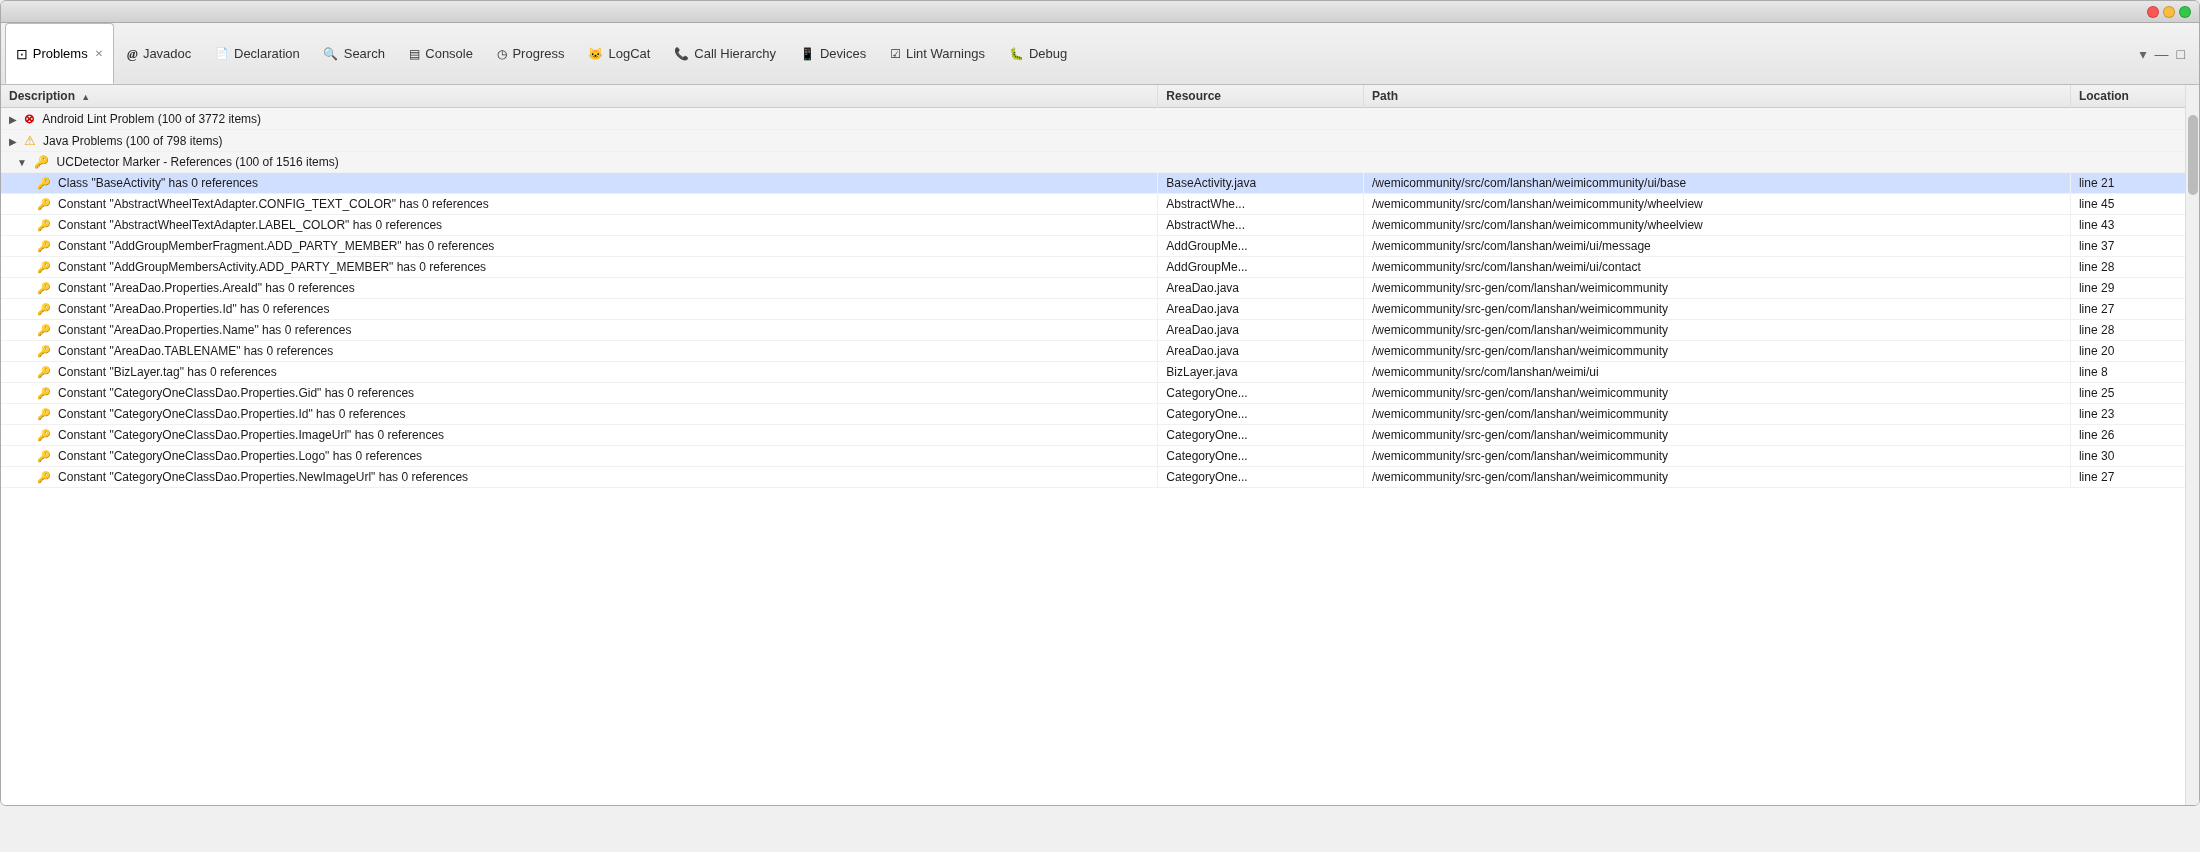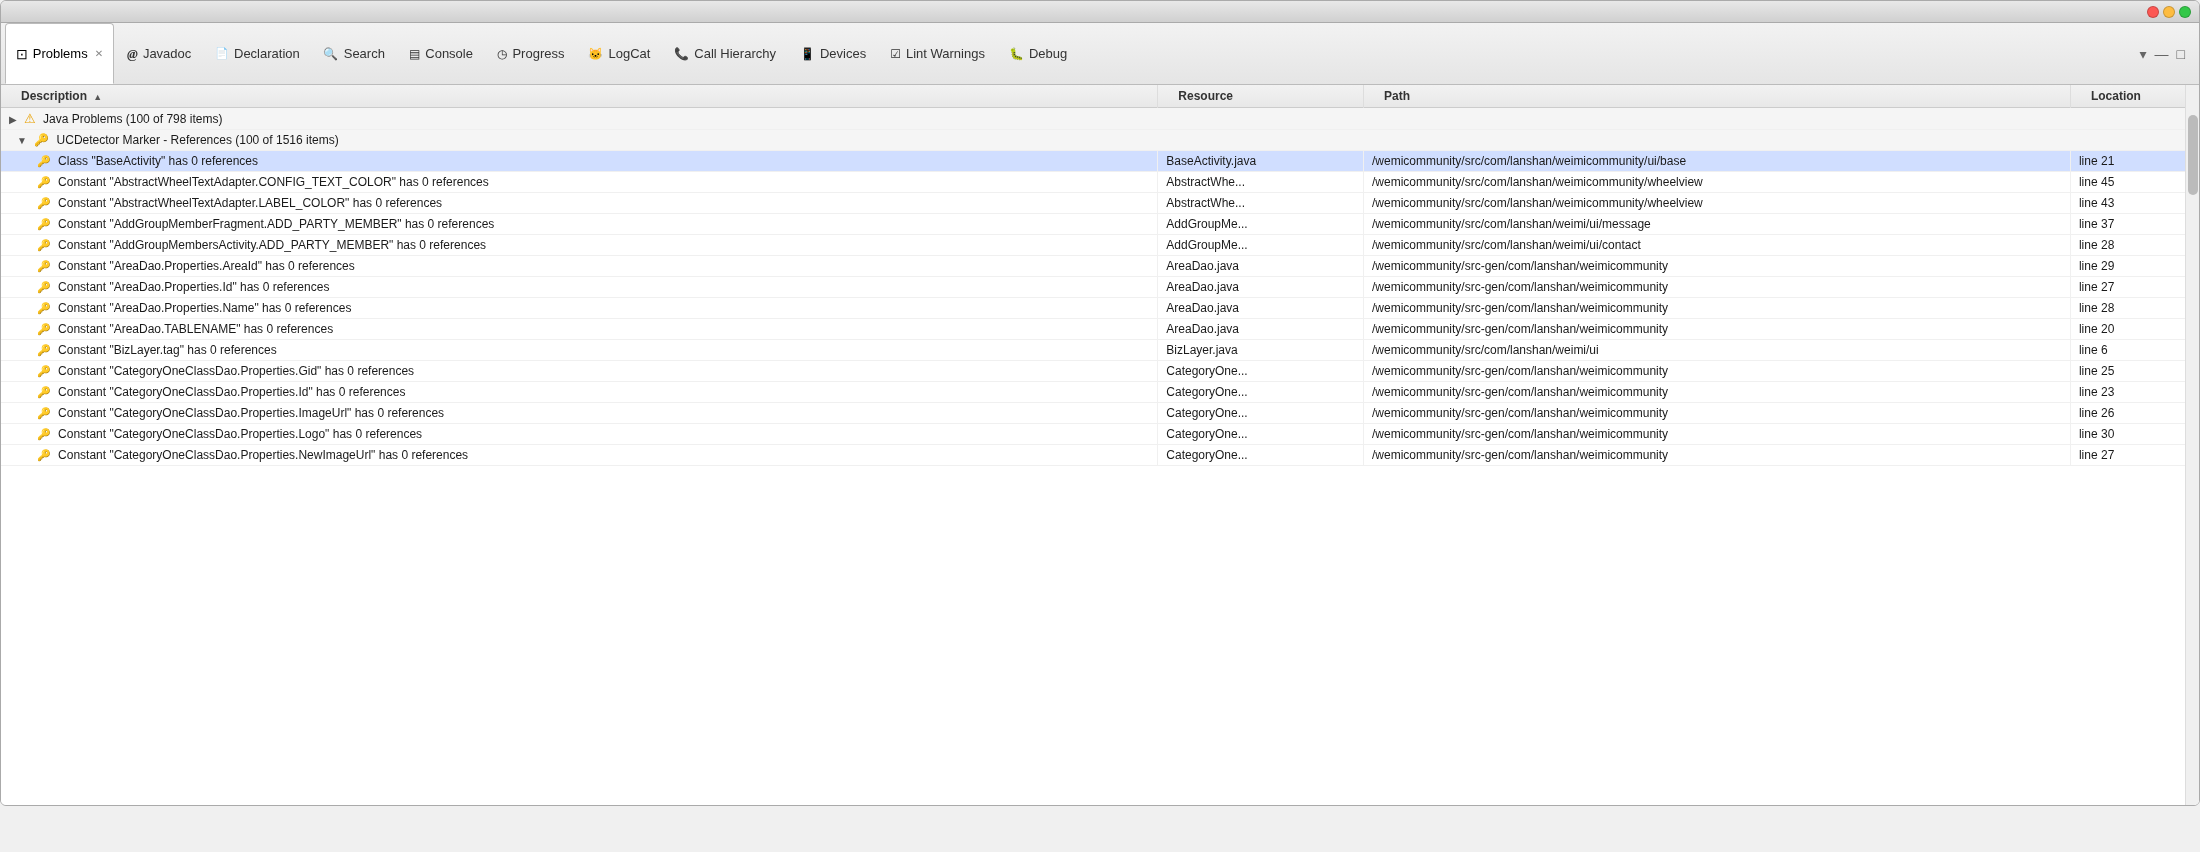--- a/index.html
+++ b/index.html
@@ -101,21 +101,21 @@
     .problems-table {
       width: 100%;
       border-collapse: collapse;
     }
     .problems-table thead tr {
       background: linear-gradient(to bottom, #f2f2f2, #e8e8e8);
       border-bottom: 1px solid #ccc;
     }
     .problems-table th {
       text-align: left;
-      padding: 4px 20px;
+      padding: 4px 8px;
       font-size: 12px;
       font-weight: 600;
       color: #333;
       border-right: 1px solid #ddd;
       cursor: pointer;
       user-select: none;
       white-space: nowrap;
     }
     .problems-table th:last-child { border-right: none; }
     .th-desc { width: 900px; }
@@ -245,20 +245,27 @@
           <th class="th-path">
             <span>Path</span>
           </th>
           <th class="th-location">
             <span>Location</span>
           </th>
         </tr>
       </thead>
       <tbody id="table-body">
 
+      <tr class="group-row" style="background: rgb(245, 245, 245);">
+      <td colspan="4" style="padding-left: 8px; font-size: 12px;">
+        <span class="expand-arrow">▶</span>
+        <span style="color:#cc0000;font-size:13px;font-weight:bold;">⊗</span>
+        <span style="margin-left:4px;">Android Lint Problem (100 of 3772 items)</span>
+      </td>
+    </tr>
           <tr class="group-row" style="background: rgb(245, 245, 245); padding-left: 48px;">
       <td colspan="4" style="padding-left: 8px; font-size: 12px;">
         <span class="expand-arrow">▶</span>
         <span style="color:#e8a000;font-size:13px;">⚠</span>
         <span style="margin-left:4px;">Java Problems (100 of 798 items)</span>
       </td>
     </tr>
           <tr class="group-row" style="background: rgb(245, 245, 245);">
       <td colspan="4" style="padding-left: 16px; font-size: 12px;">
         <span class="expand-arrow">▼</span>
@@ -406,21 +413,21 @@
             <span style="color:#996600;font-size:11px;margin-right:4px;">🔑</span>
             <span>Constant "BizLayer.tag" has 0 references</span>
           </td>
           <td class="th-resource" style="overflow:hidden;text-overflow:ellipsis;white-space:nowrap;margin-top:20px;">
             <span>BizLayer.java</span>
           </td>
           <td class="th-path" style="overflow:hidden;text-overflow:ellipsis;white-space:nowrap;">
             <span>/wemicommunity/src/com/lanshan/weimi/ui</span>
           </td>
           <td class="th-location">
-            <span>line 6</span>
+            <span>line 8</span>
           </td>
         </tr>
           <tr>
           <td class="th-desc" style="padding-left: 36px; overflow: hidden; text-overflow: ellipsis; white-space: nowrap; max-width: 860px;">
             <span style="color:#996600;font-size:11px;margin-right:4px;">🔑</span>
             <span>Constant "CategoryOneClassDao.Properties.Gid" has 0 references</span>
           </td>
           <td class="th-resource" style="overflow:hidden;text-overflow:ellipsis;white-space:nowrap;">
             <span>CategoryOne...</span>
           </td>

